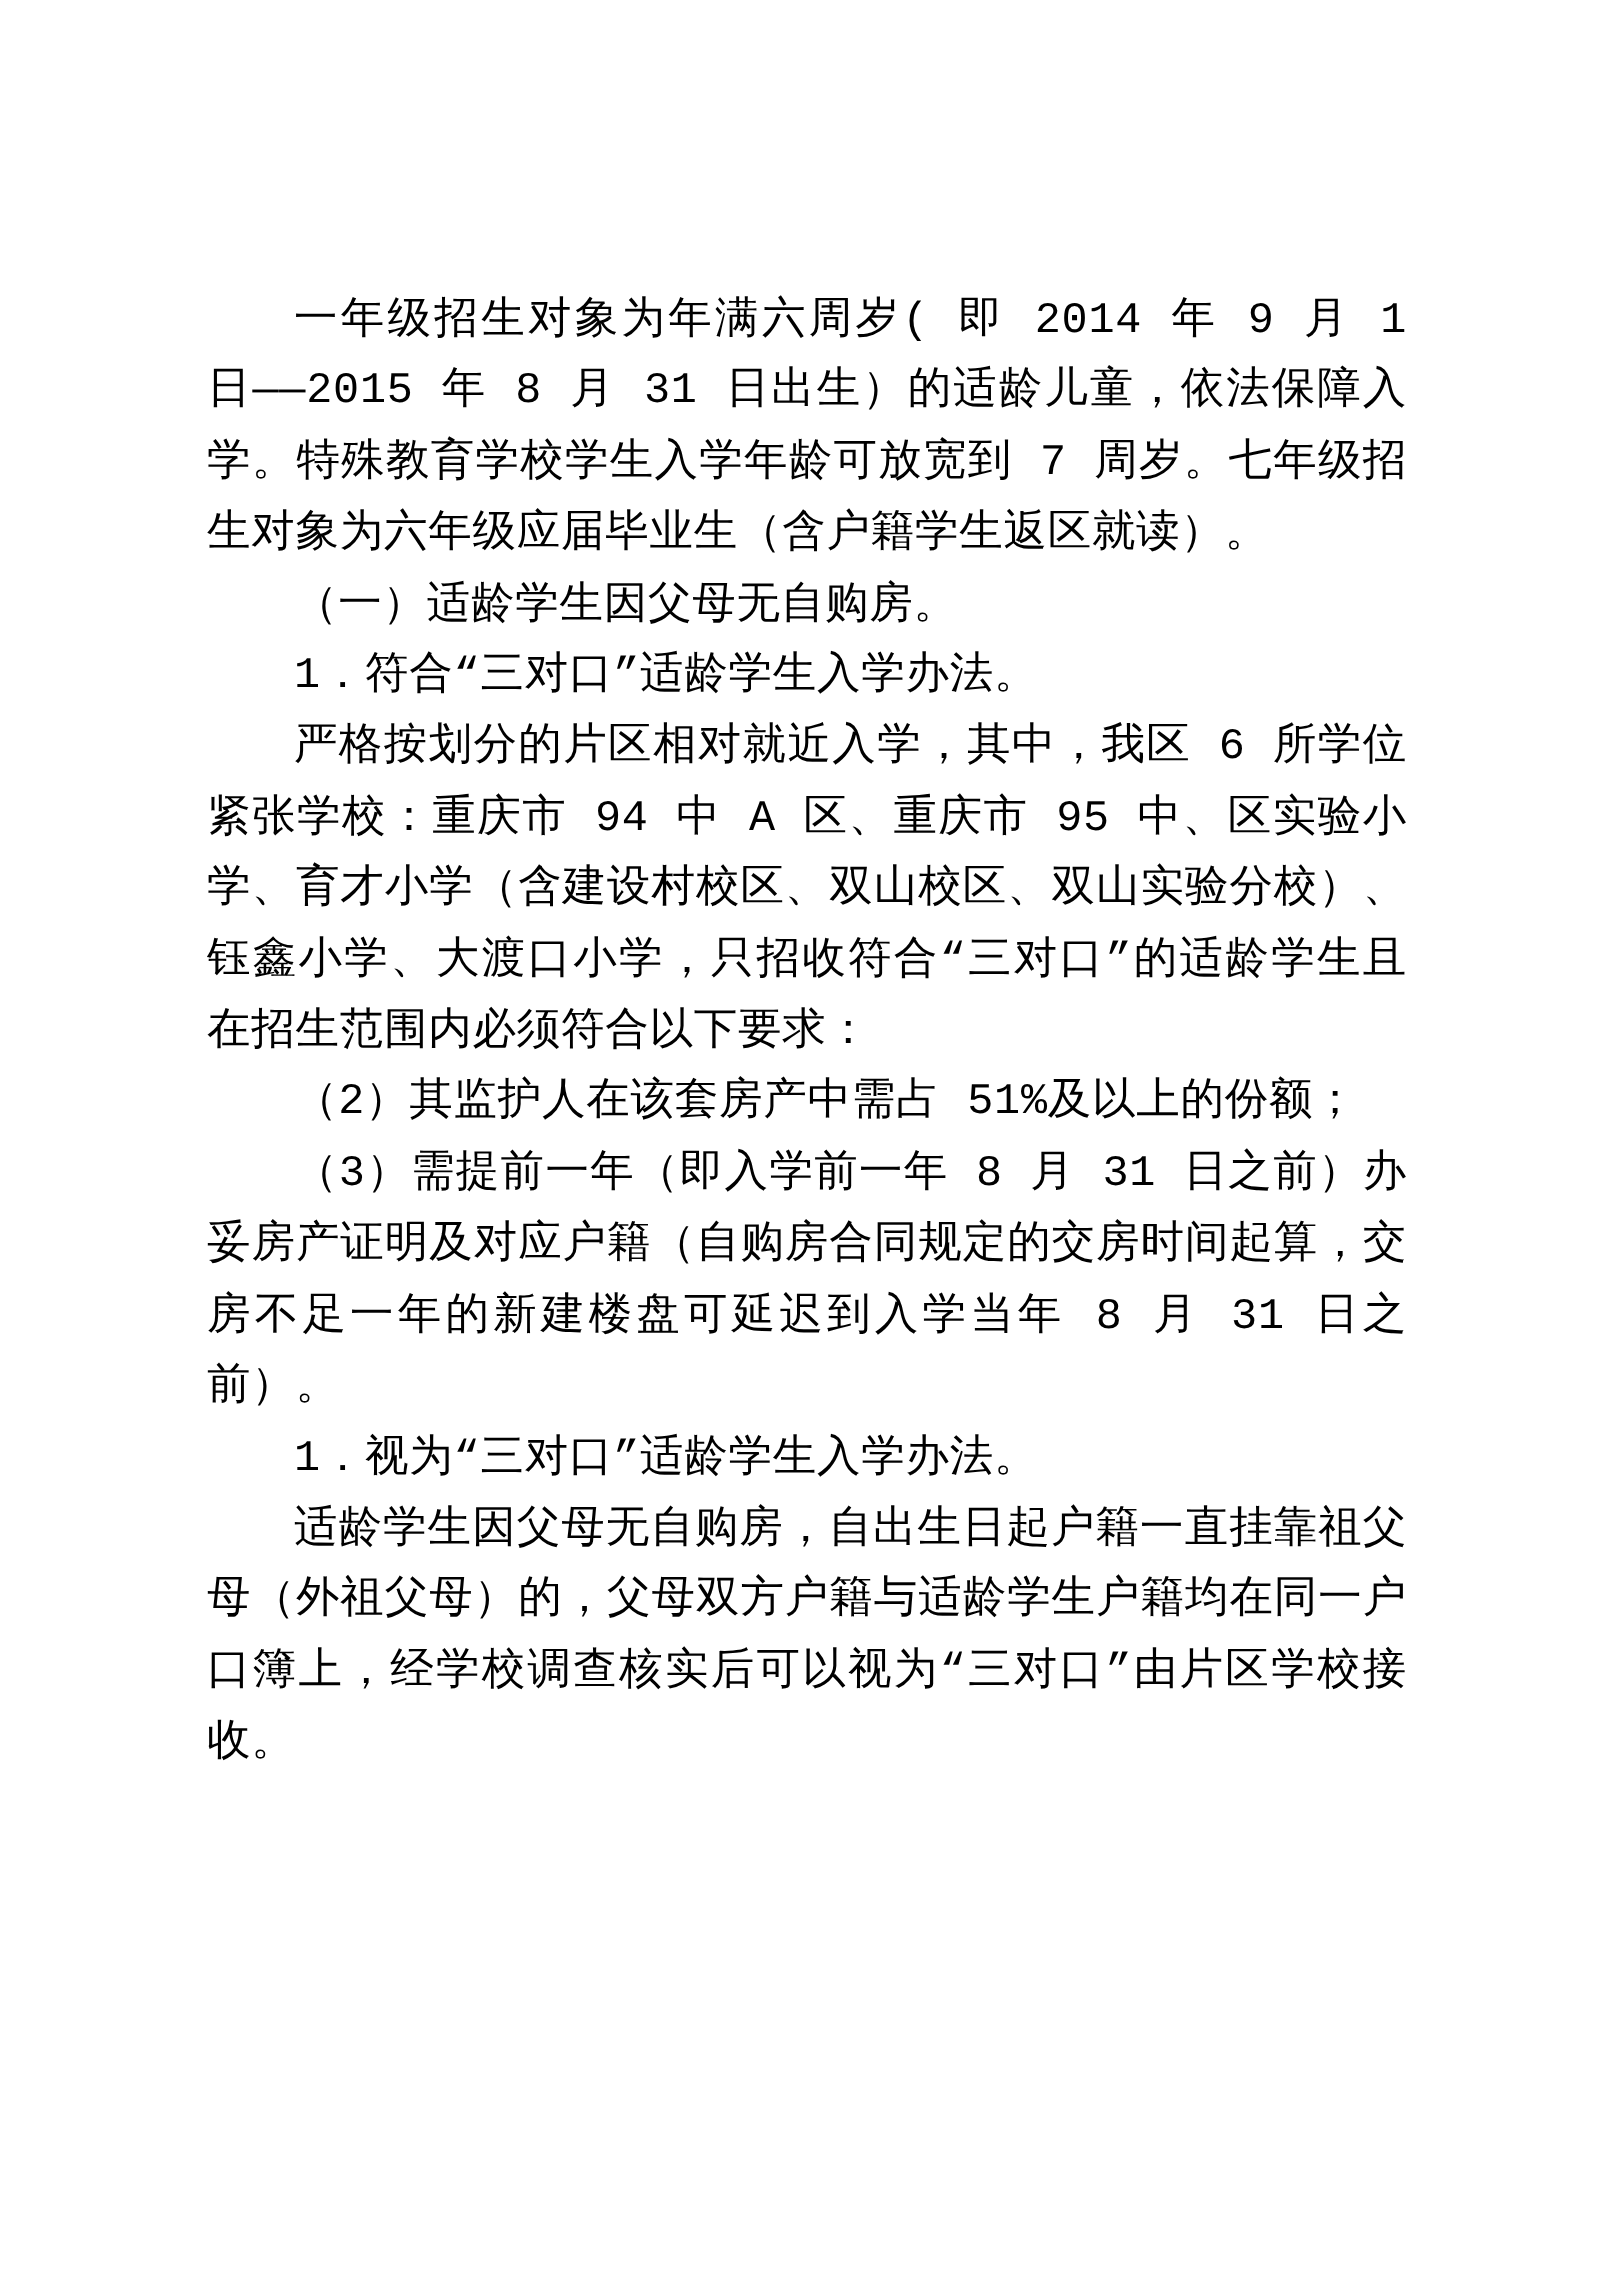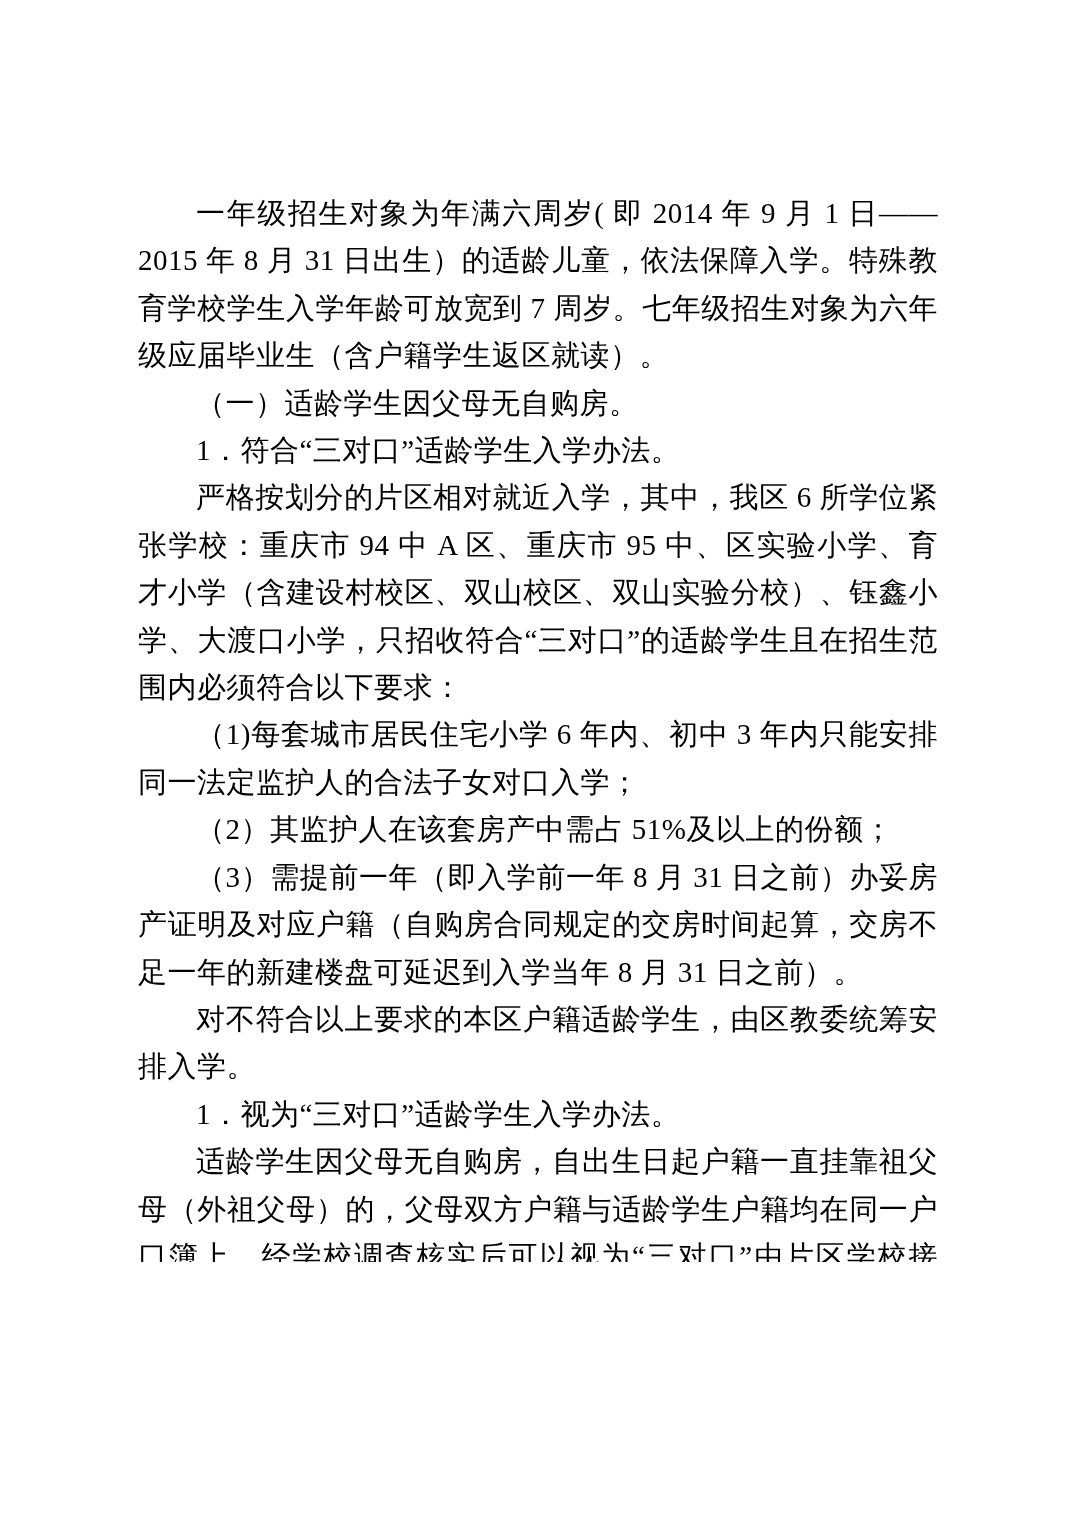--- a/index.html
+++ b/index.html
@@ -6,21 +6,21 @@
     margin: 0;
     padding: 0;
     background: #ffffff;
   }
   .page {
     position: relative;
     width: 1074px;
     height: 1262px;
     background: #ffffff;
     overflow: hidden;
-    font-family: Liberation Serif, serif;
+    font-family: Liberation Mono, monospace;
     color: #000000;
   }
   .doc-body {
     position: absolute;
     left: 138px;
     top: 190px;
     width: 800px;
     font-size: 29px;
     line-height: 47.4px;
     text-align: justify;
@@ -44,21 +44,19 @@
 </style>
 </head>
 <body>
 
 <div class="page">
   <div class="doc-body">
     <p>一年级招生对象为年满六周岁( 即 2014 年 9 月 1 日——2015 年 8 月 31 日出生）的适龄儿童，依法保障入学。特殊教育学校学生入学年龄可放宽到 7 周岁。七年级招生对象为六年级应届毕业生（含户籍学生返区就读）。</p>
     <p>（一）适龄学生因父母无自购房。</p>
     <p>1．符合“三对口”适龄学生入学办法。</p>
     <p>严格按划分的片区相对就近入学，其中，我区 6 所学位紧张学校：重庆市 94 中 A 区、重庆市 95 中、区实验小学、育才小学（含建设村校区、双山校区、双山实验分校）、钰鑫小学、大渡口小学，只招收符合“三对口”的适龄学生且在招生范围内必须符合以下要求：</p>
-    <p>（1)每套城市居民住宅小学 6 年内、初中 3 年内只能安排同一法定监护人的合法子女对口入学；</p>
     <p>（2）其监护人在该套房产中需占 51%及以上的份额；</p>
     <p>（3）需提前一年（即入学前一年 8 月 31 日之前）办妥房产证明及对应户籍（自购房合同规定的交房时间起算，交房不足一年的新建楼盘可延迟到入学当年 8 月 31 日之前）。</p>
-    <p>对不符合以上要求的本区户籍适龄学生，由区教委统筹安排入学。</p>
     <p>1．视为“三对口”适龄学生入学办法。</p>
     <p>适龄学生因父母无自购房，自出生日起户籍一直挂靠祖父母（外祖父母）的，父母双方户籍与适龄学生户籍均在同一户口簿上，经学校调查核实后可以视为“三对口”由片区学校接收。</p>
   </div>
   <div class="page-footer">– 2 –</div>
 </div>
 
 </body></html>

